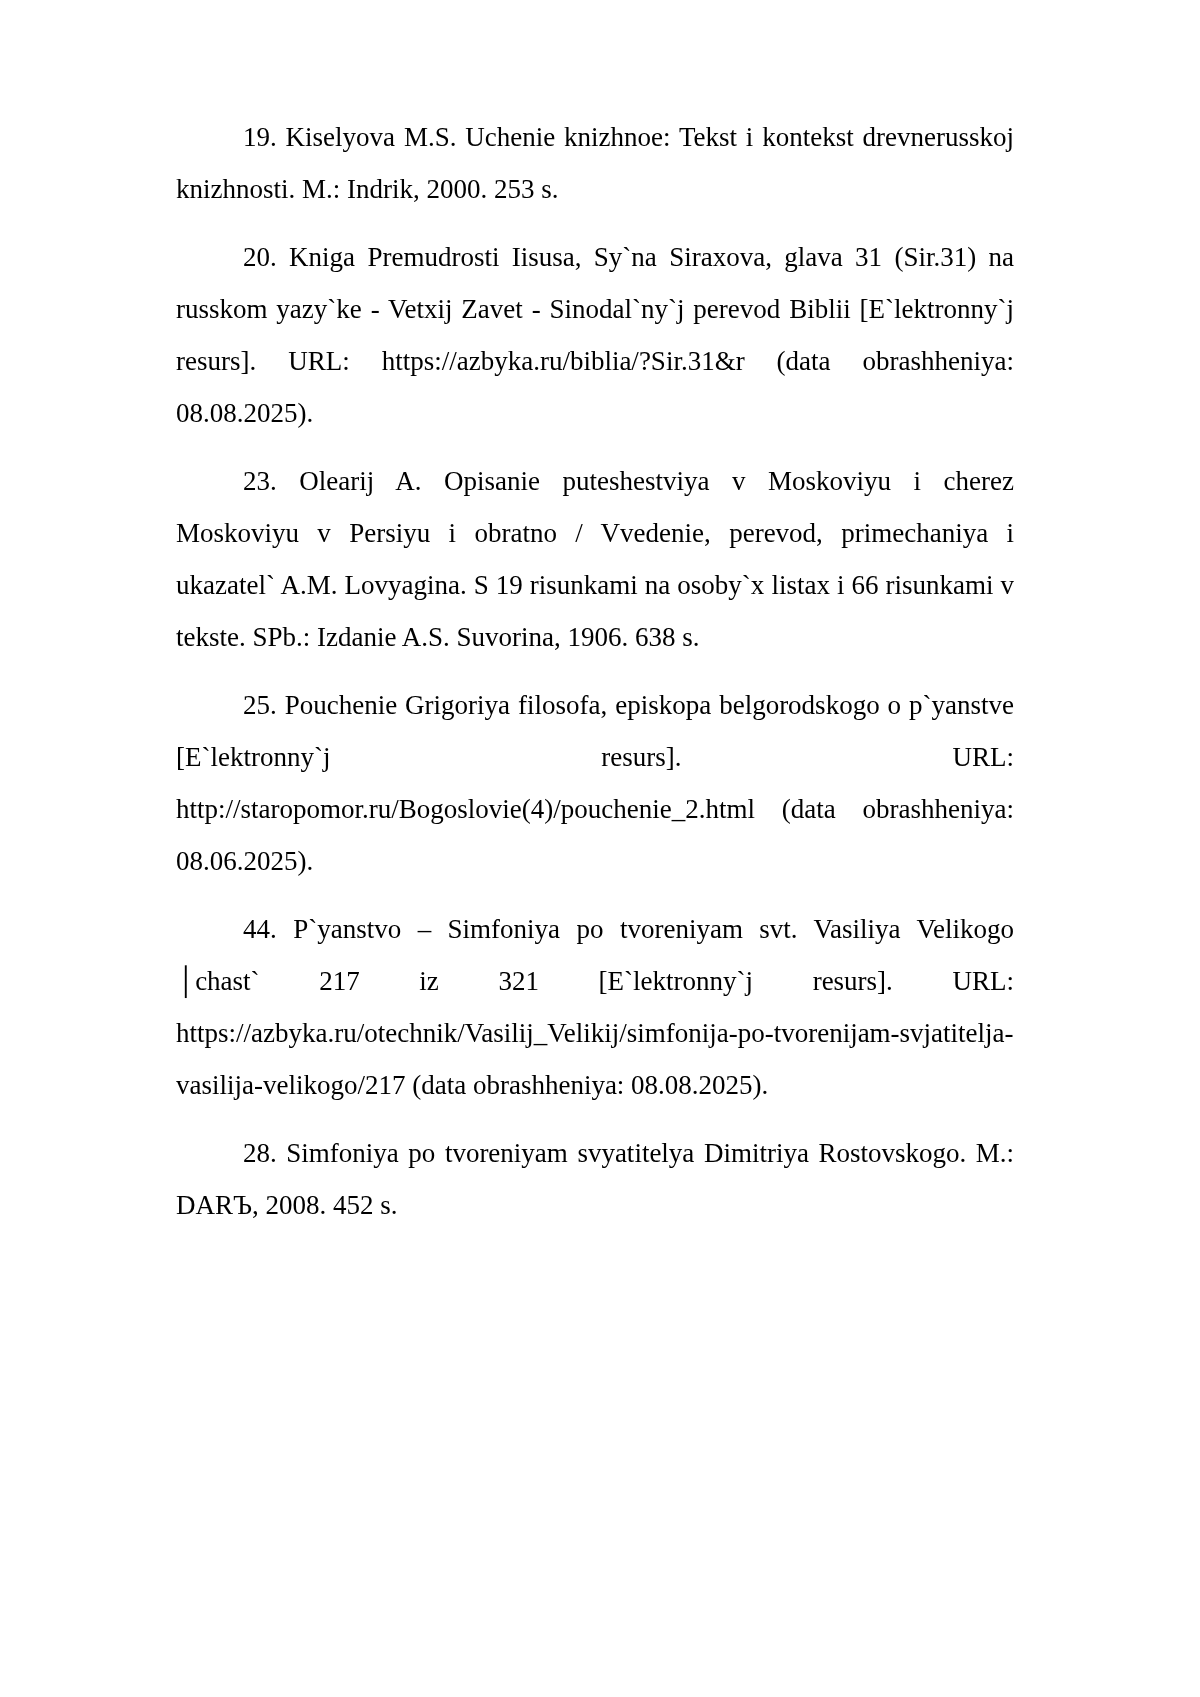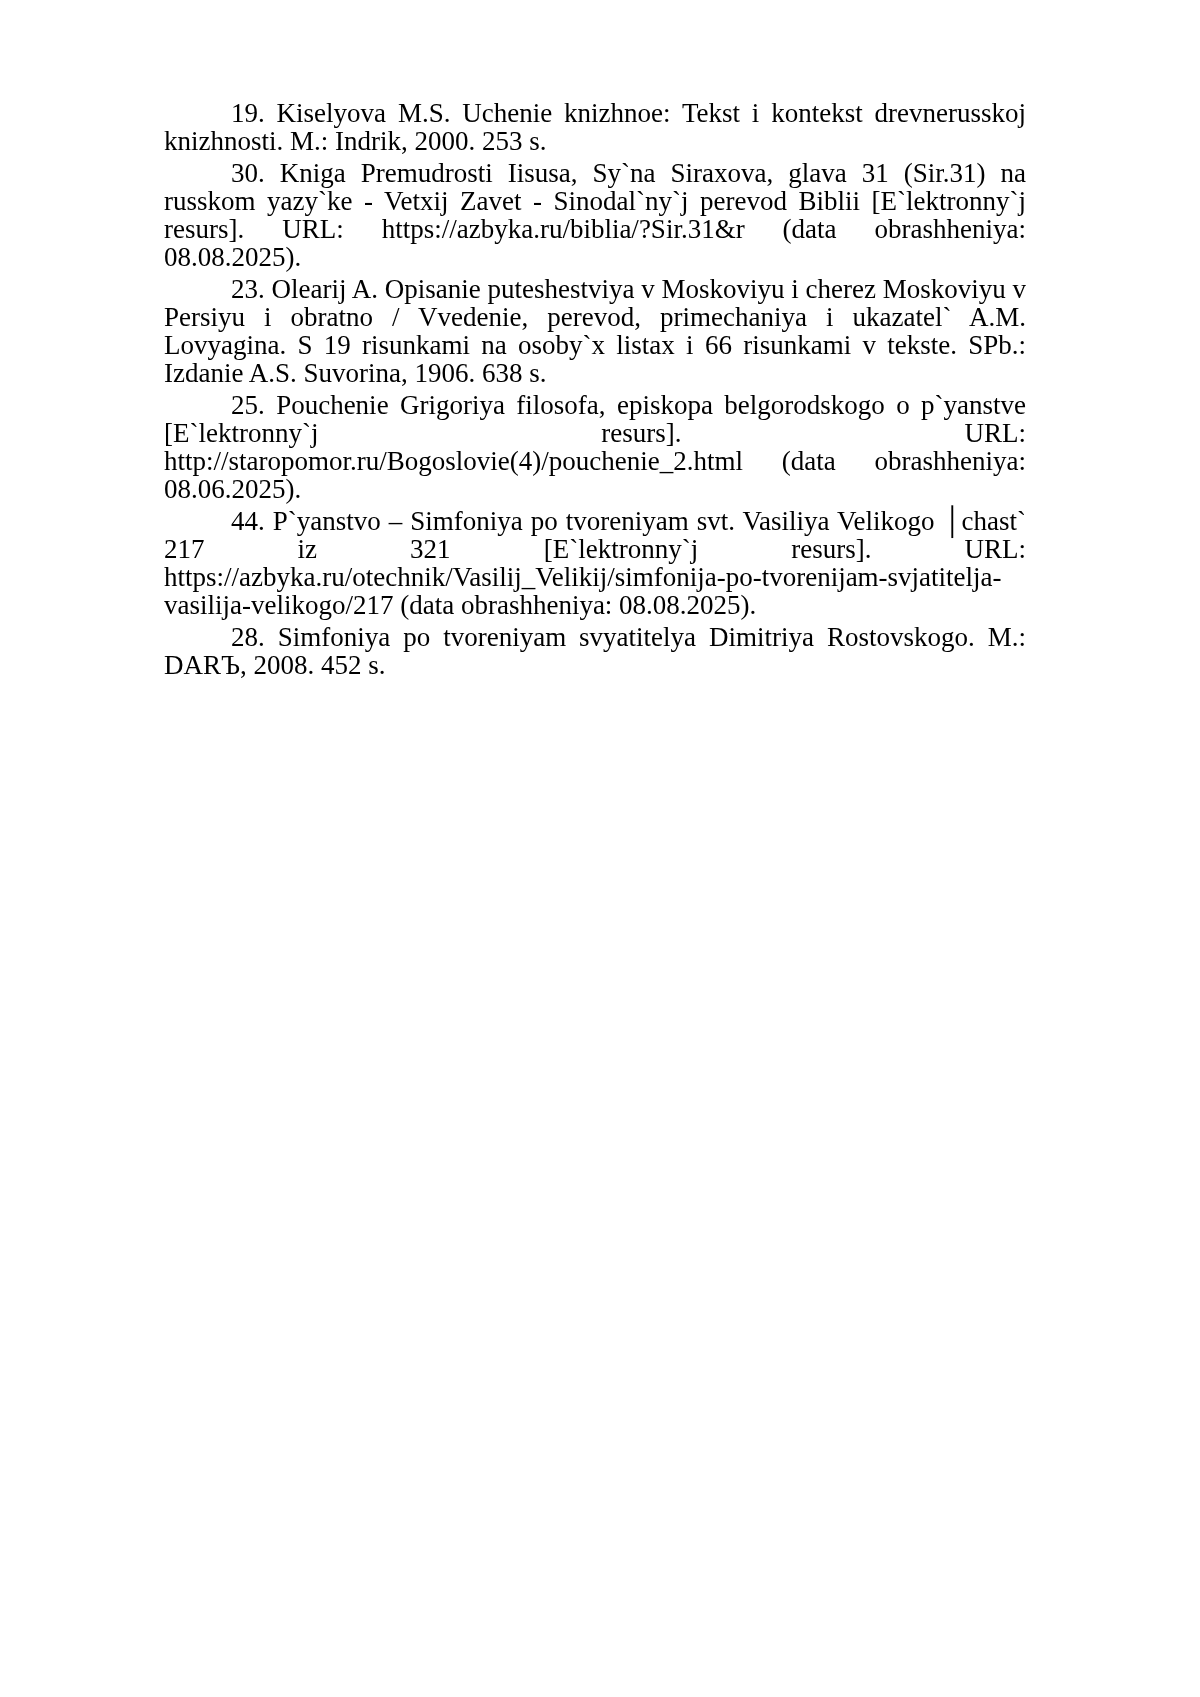--- a/index.html
+++ b/index.html
@@ -13,40 +13,40 @@
     color: #000000;
   }
   .page {
     box-sizing: border-box;
     width: 1200px;
     min-height: 1697px;
     background: #ffffff;
     padding: 95px 170px 60px 160px;
   }
   .ref {
-    margin: 4px;
+    margin: 16px;
     font-size: 27px;
-    line-height: 28px;
+    line-height: 52px;
     text-align: justify;
     text-indent: 67px;
     overflow-wrap: break-word;
     word-break: normal;
   }
   .ref-num {
     white-space: nowrap;
   }
 </style>
 </head>
 <body>
 
 <div class="page">
 
   <p class="ref"><span class="ref-num">19.</span> <span>Kiselyova M.S. Uchenie knizhnoe: Tekst i kontekst drevnerusskoj knizhnosti. M.: Indrik, 2000. 253 s.</span></p>
 
-  <p class="ref"><span class="ref-num">30.</span> <span>Kniga Premudrosti Iisusa, Sy`na Siraxova, glava 31 (Sir.31) na russkom yazy`ke - Vetxij Zavet - Sinodal`ny`j perevod Biblii [E`lektronny`j resurs]. URL: https://azbyka.ru/biblia/?Sir.31&amp;r (data obrashheniya: 08.08.2025).</span></p>
+  <p class="ref"><span class="ref-num">20.</span> <span>Kniga Premudrosti Iisusa, Sy`na Siraxova, glava 31 (Sir.31) na russkom yazy`ke - Vetxij Zavet - Sinodal`ny`j perevod Biblii [E`lektronny`j resurs]. URL: https://azbyka.ru/biblia/?Sir.31&amp;r (data obrashheniya: 08.08.2025).</span></p>
 
 
 
   <p class="ref"><span class="ref-num">23.</span> <span>Olearij A. Opisanie puteshestviya v Moskoviyu i cherez Moskoviyu v Persiyu i obratno / Vvedenie, perevod, primechaniya i ukazatel` A.M. Lovyagina. S 19 risunkami na osoby`x listax i 66 risunkami v tekste. SPb.: Izdanie A.S. Suvorina, 1906. 638 s.</span></p>
 
 
   <p class="ref"><span class="ref-num">25.</span> <span>Pouchenie Grigoriya filosofa, episkopa belgorodskogo o p`yanstve [E`lektronny`j resurs]. URL: http://staropomor.ru/Bogoslovie(4)/pouchenie_2.html (data obrashheniya: 08.06.2025).</span></p>
 
   <p class="ref"><span class="ref-num">44.</span> <span>P`yanstvo – Simfoniya po tvoreniyam svt. Vasiliya Velikogo │chast` 217 iz 321 [E`lektronny`j resurs]. URL: https://azbyka.ru/otechnik/Vasilij_Velikij/simfonija-po-tvorenijam-svjatitelja-vasilija-velikogo/217 (data obrashheniya: 08.08.2025).</span></p>
 

